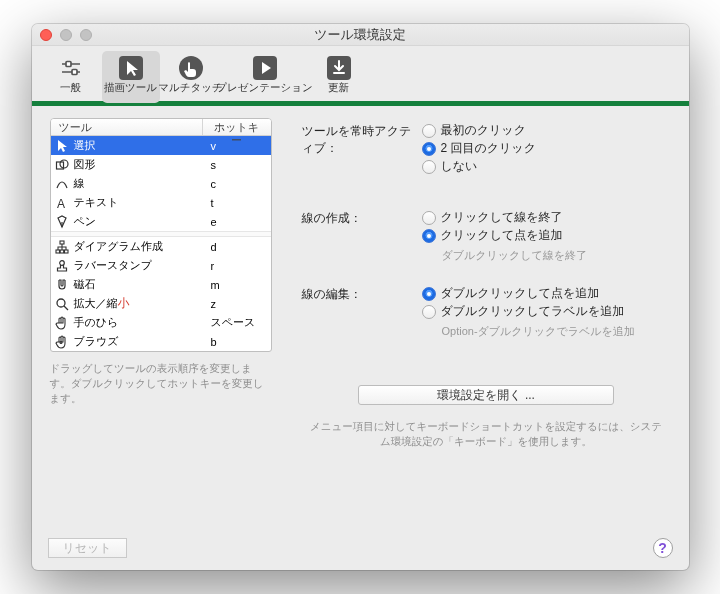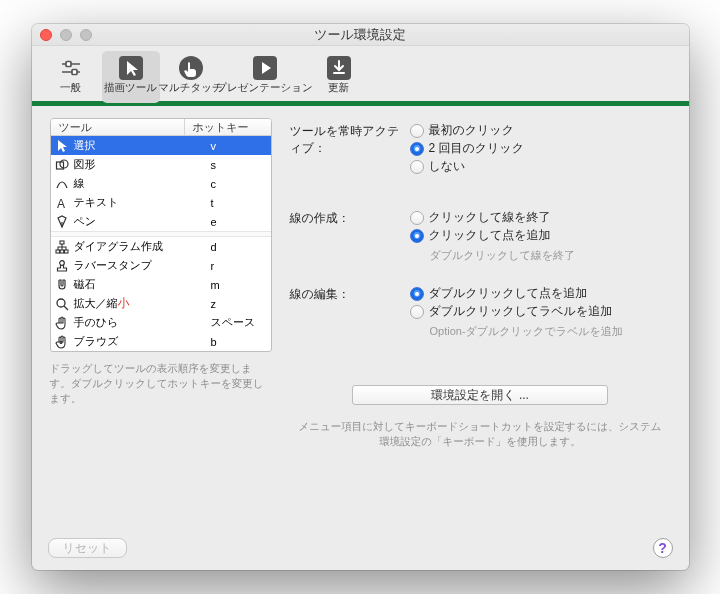--- a/index.html
+++ b/index.html
@@ -14,29 +14,29 @@
 .tl-max{background:#c3c3c3;border:1px solid #b0b0b0}
 .titlebar .title{flex:1;text-align:center;font-size:13px;color:#333}
 
 .toolbar{height:60px;display:flex;gap:2px;padding:5px 10px 0;border-bottom:5px solid #15803d}
 .toolbar .tab{display:flex;flex-direction:column;align-items:center;width:58px;height:52px;border-radius:5px;padding-top:3px;cursor:default}
 .toolbar .tab .ic{width:28px;height:28px;display:flex;align-items:center;justify-content:center}
 .toolbar .tab .lbl{font-size:10.5px;color:#333;margin-top:-1px;white-space:nowrap}
 .toolbar .tab.general .ic svg{width:24px;height:24px}
 .toolbar .tab.active{background:#d7d7d7}
 
-.body{flex:1;display:flex;padding:12px 18px 10px;gap:18px}
+.body{flex:1;display:flex;padding:12px 18px 10px;gap:30px}
 .left{width:222px;display:flex;flex-direction:column}
 .right{flex:1;display:flex;flex-direction:column}
 
 .listwrap{border:1px solid #bfbfbf;border-radius:4px 4px 3px 3px;overflow:hidden;background:#fff}
 .list-head{display:flex;background:linear-gradient(#fff,#f2f2f2);border-bottom:1px solid #d0d0d0}
 .list-head .col{padding:2px 8px;font-size:11px;color:#444;height:16px;line-height:13px}
 .col-tool{flex:1;border-right:1px solid #d6d6d6}
-.col-hot{width:86px;text-align:left}
+.col-hot{width:68px;text-align:center}
 .list{max-height:280px;overflow:hidden}
 .row{display:flex;align-items:center;height:19px}
 .row .ico{width:22px;display:flex;align-items:center;justify-content:center;color:#333}
 .row .name{flex:1;font-size:11px;padding-left:1px}
 .row .hot{width:68px;text-align:left;padding-left:8px;font-size:11px}
 .row.selected{background:#2f6fe8;color:#fff}
 .row.selected .ico{color:#fff}
 .row.sep{height:6px;border-top:1px solid #e6e6e6;border-bottom:1px solid #e6e6e6;background:#fafafa}
 .left .hint{margin-top:9px;color:#8d8d8d;font-size:10.5px;line-height:1.45}
 
@@ -47,21 +47,21 @@
 .rad input{appearance:none;width:14px;height:14px;border-radius:50%;border:1px solid #aaa;background:linear-gradient(#fff,#eee);position:relative}
 .rad input:checked{background:radial-gradient(circle at 50% 45%,#4f99fb 0 37%,#1d6be2 42% 100%);border-color:#3a74d8}
 .rad input:checked::after{content:"";position:absolute;left:4px;top:4px;width:4px;height:4px;border-radius:50%;background:#fff}
 .sub-hint{color:#999;font-size:11px;margin-top:3px;margin-left:20px}
 .group{margin-bottom:18px}
 .right .group:first-child{margin-top:4px;margin-bottom:34px}
 .open-btn{margin:24px auto 0;display:block;width:256px;height:20px;background:linear-gradient(#fff,#f1f1f1);border:1px solid #bcbcbc;border-radius:3px;font-size:12px;color:#333}
 .right .hint{margin-top:14px;color:#8d8d8d;font-size:10.5px;line-height:1.45;text-align:center;padding:0 4px}
 
 .footer{display:flex;align-items:center;padding:8px 16px 12px;border-top:0}
-.reset-btn{height:20px;padding:0 14px;background:linear-gradient(#fcfcfc,#f0f0f0);border:1px solid #c9c9c9;border-radius:8px;color:#b7b7b7;font-size:12px}
+.reset-btn{height:20px;padding:0 14px;background:linear-gradient(#fcfcfc,#f0f0f0);border:1px solid #c9c9c9;border-radius:0;color:#b7b7b7;font-size:12px}
 .help{margin-left:auto;width:20px;height:20px;border-radius:50%;border:1.5px solid #9f9f9f;color:#8050d8;display:flex;align-items:center;justify-content:center;font-size:14px;font-weight:600;background:#fff}
 svg{display:block}
 </style>
 </head>
 <body>
 
 <div class="window">
 
   <div class="titlebar">
     <div class="traffic">

